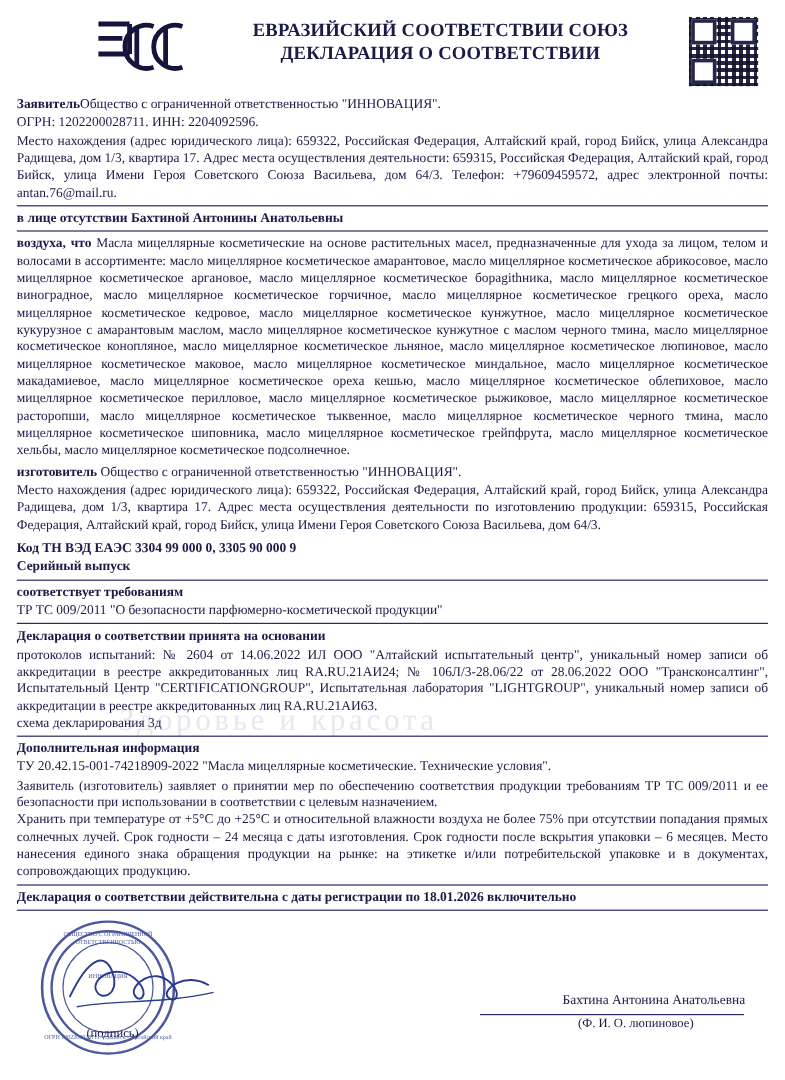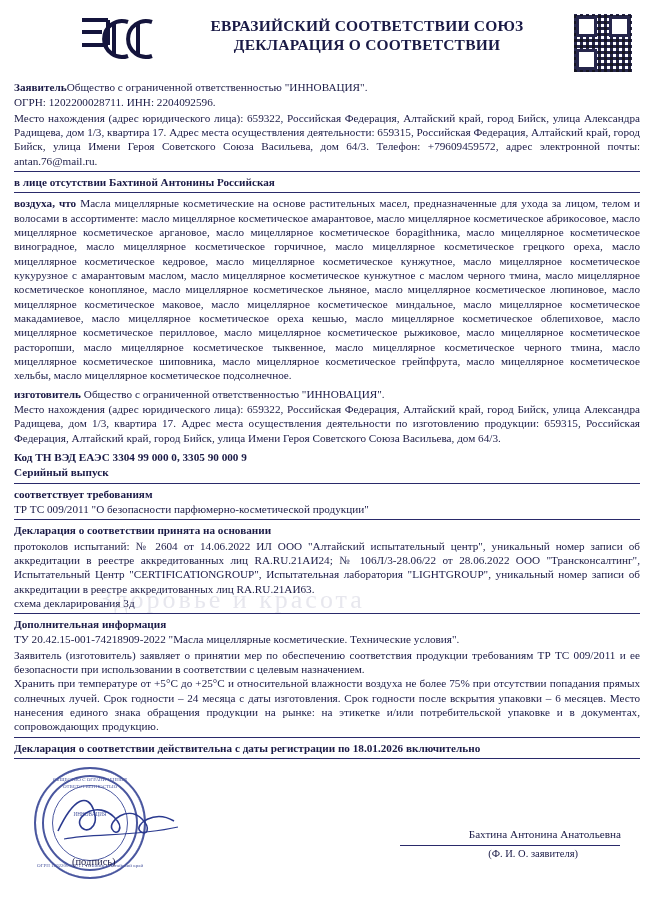--- a/index.html
+++ b/index.html
@@ -233,21 +233,21 @@
       <span class="b">Заявитель</span><span>Общество с ограниченной ответственностью "ИННОВАЦИЯ".</span>
     </div>
     <div class="row">ОГРН: 1202200028711. ИНН: 2204092596.</div>
     <div class="row">
       <span>Место нахождения (адрес юридического лица):</span>
       <span>659322, Российская Федерация, Алтайский край, город Бийск, улица Александра Радищева, дом 1/3, квартира 17. Адрес места осуществления деятельности: 659315, Российская Федерация, Алтайский край, город Бийск, улица Имени Героя Советского Союза Васильева, дом 64/3. Телефон: +79609459572, адрес электронной почты: antan.76@mail.ru.</span>
     </div>
     <hr class="hr">
     <div class="row">
       <span class="b">в лице отсутствии</span>
-      <span class="b">Бахтиной Антонины Российская</span>
+      <span class="b">Бахтиной Антонины Анатольевны</span>
     </div>
     <hr class="hr">
 
     <div class="row para">
       <span class="b">воздуха, что</span>
       <span>Масла мицеллярные косметические на основе растительных масел, предназначенные для ухода за лицом, телом и волосами в ассортименте: масло мицеллярное косметическое амарантовое, масло мицеллярное косметическое абрикосовое, масло мицеллярное косметическое аргановое, масло мицеллярное косметическое бораgithникa, масло мицеллярное косметическое виноградное, масло мицеллярное косметическое горчичное, масло мицеллярное косметическое грецкого ореха, масло мицеллярное косметическое кедровое, масло мицеллярное косметическое кунжутное, масло мицеллярное косметическое кукурузное с амарантовым маслом, масло мицеллярное косметическое кунжутное с маслом черного тмина, масло мицеллярное косметическое конопляное, масло мицеллярное косметическое льняное, масло мицеллярное косметическое люпиновое, масло мицеллярное косметическое маковое, масло мицеллярное косметическое миндальное, масло мицеллярное косметическое макадамиевое, масло мицеллярное косметическое ореха кешью, масло мицеллярное косметическое облепиховое, масло мицеллярное косметическое перилловое, масло мицеллярное косметическое рыжиковое, масло мицеллярное косметическое расторопши, масло мицеллярное косметическое тыквенное, масло мицеллярное косметическое черного тмина, масло мицеллярное косметическое шиповника, масло мицеллярное косметическое грейпфрута, масло мицеллярное косметическое хельбы, масло мицеллярное косметическое подсолнечное.</span>
     </div>
 
     <div class="gap-s"></div>
 
@@ -296,17 +296,17 @@
       <div class="signature-scribble">
         <svg viewBox="0 0 130 56" width="130" height="56" aria-hidden="true">
           <path d="M4 44 C20 10, 34 6, 40 24 C46 42, 30 48, 26 38 C22 28, 44 14, 60 30 C72 42, 62 50, 58 42 C54 34, 74 18, 88 32 C98 42, 92 50, 86 44 C80 38, 100 22, 120 34" fill="none" stroke="#2b3a8f" stroke-width="1.6"></path>
           <path d="M10 52 C40 46, 80 50, 124 40" fill="none" stroke="#2b3a8f" stroke-width="1.2"></path>
         </svg>
       </div>
       <div class="sign-left-label">(подпись)</div>
 
       <div class="sign-right-name">Бахтина Антонина Анатольевна</div>
       <div class="sign-right-rule"></div>
-      <div class="sign-right-label">(Ф. И. О. заявителя)</div>
+      <div class="sign-right-label">(Ф. И. О. люпиновое)</div>
     </div>
 
   </div>
 </div>
 
 </body></html>

